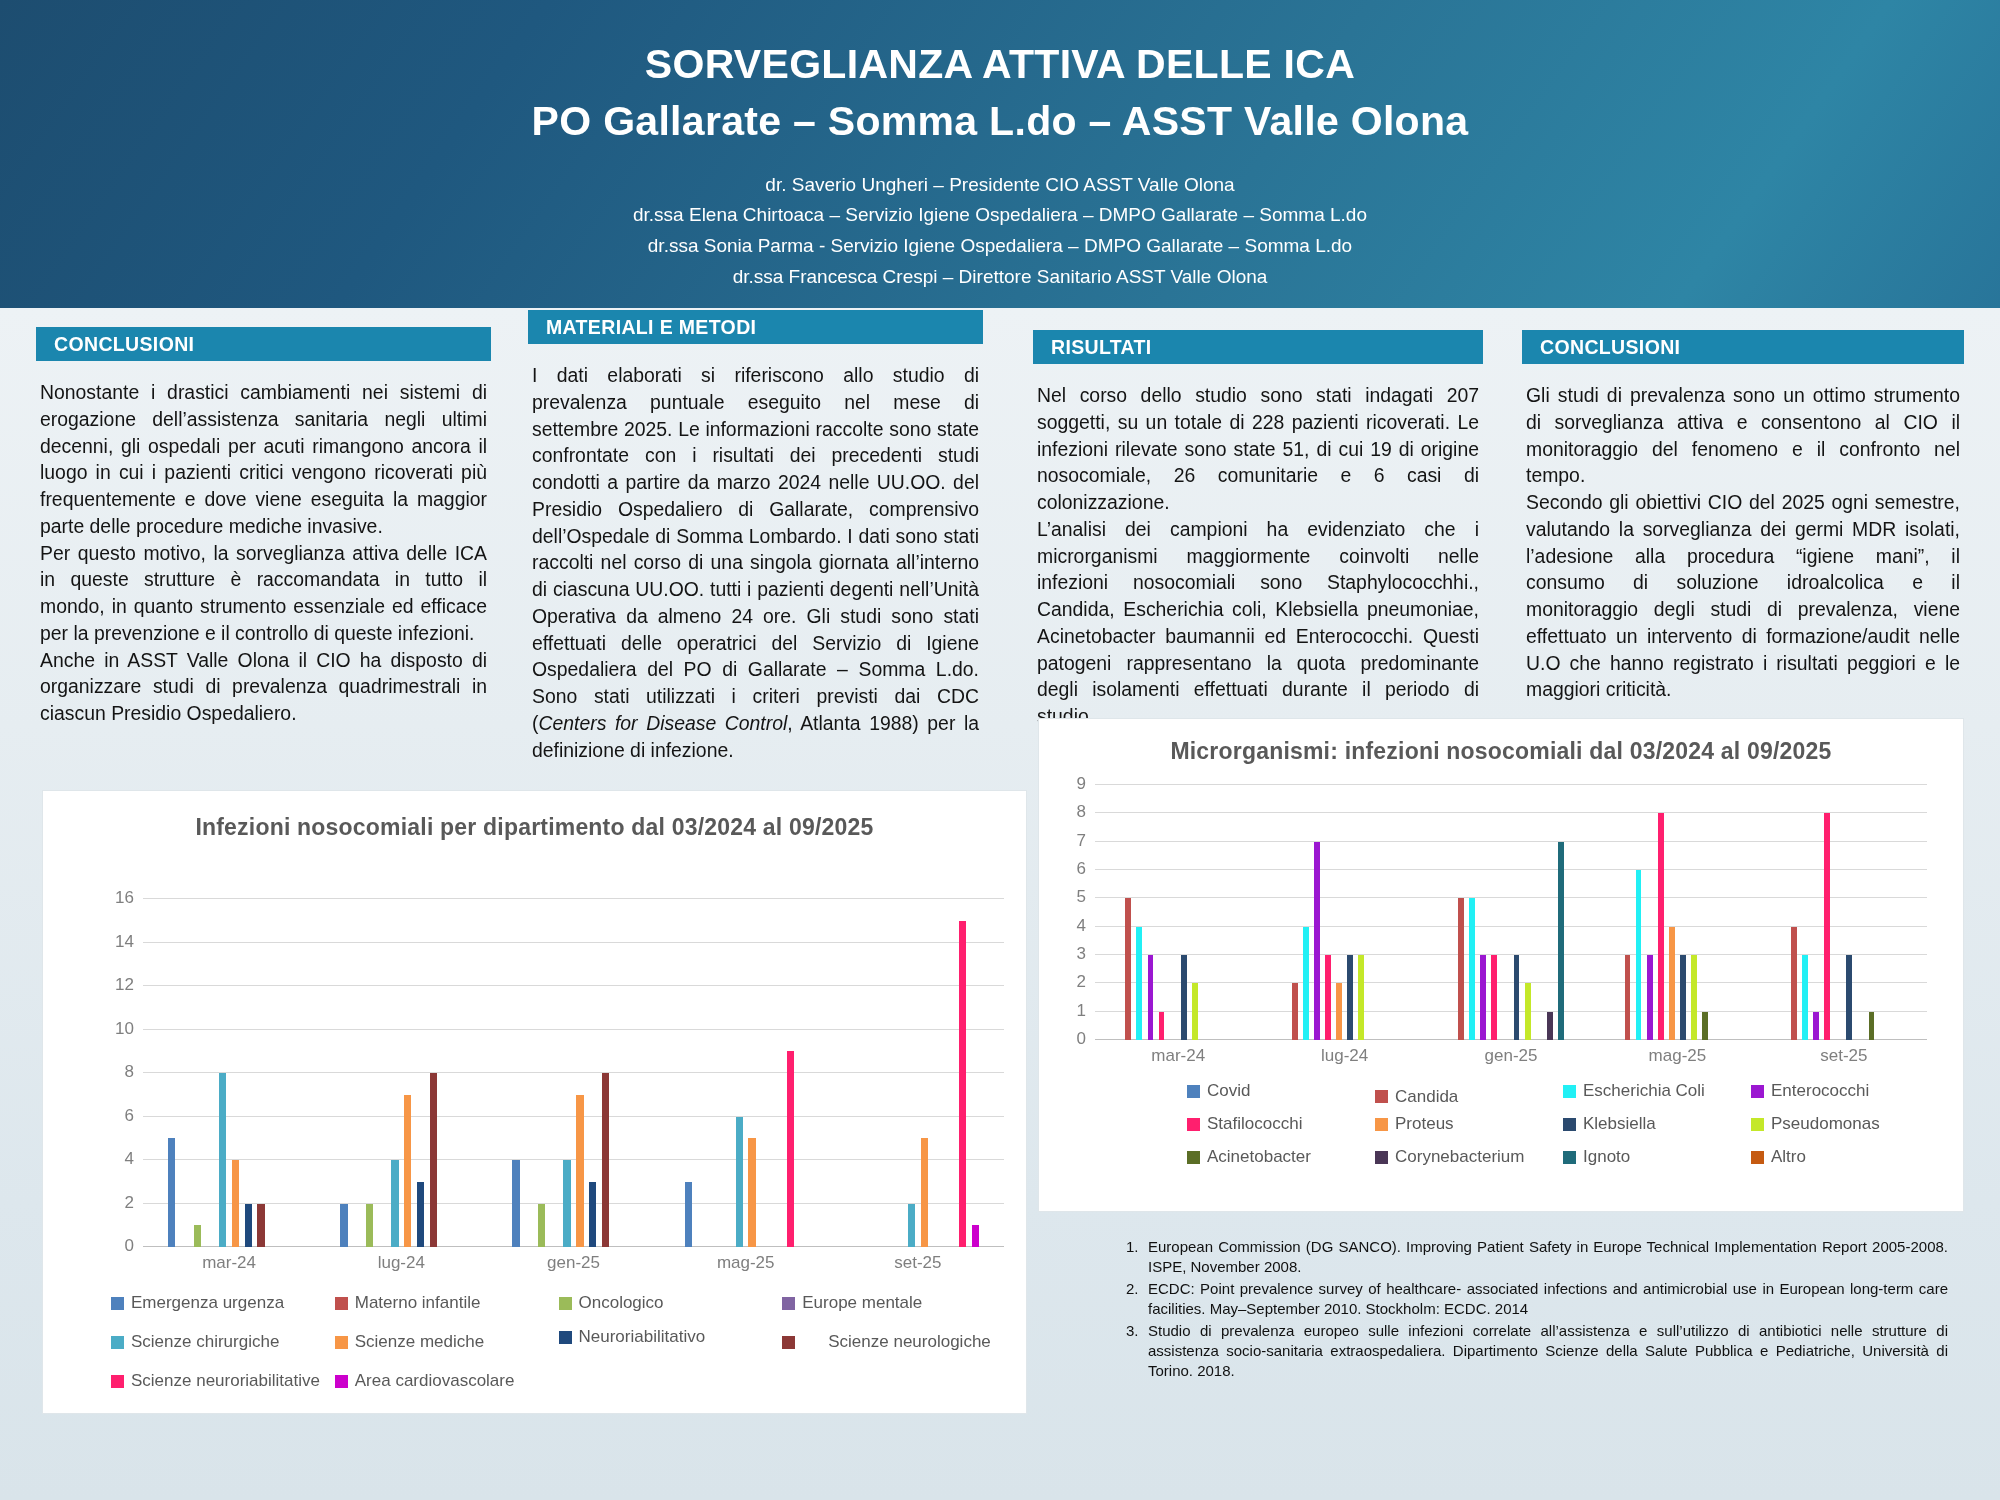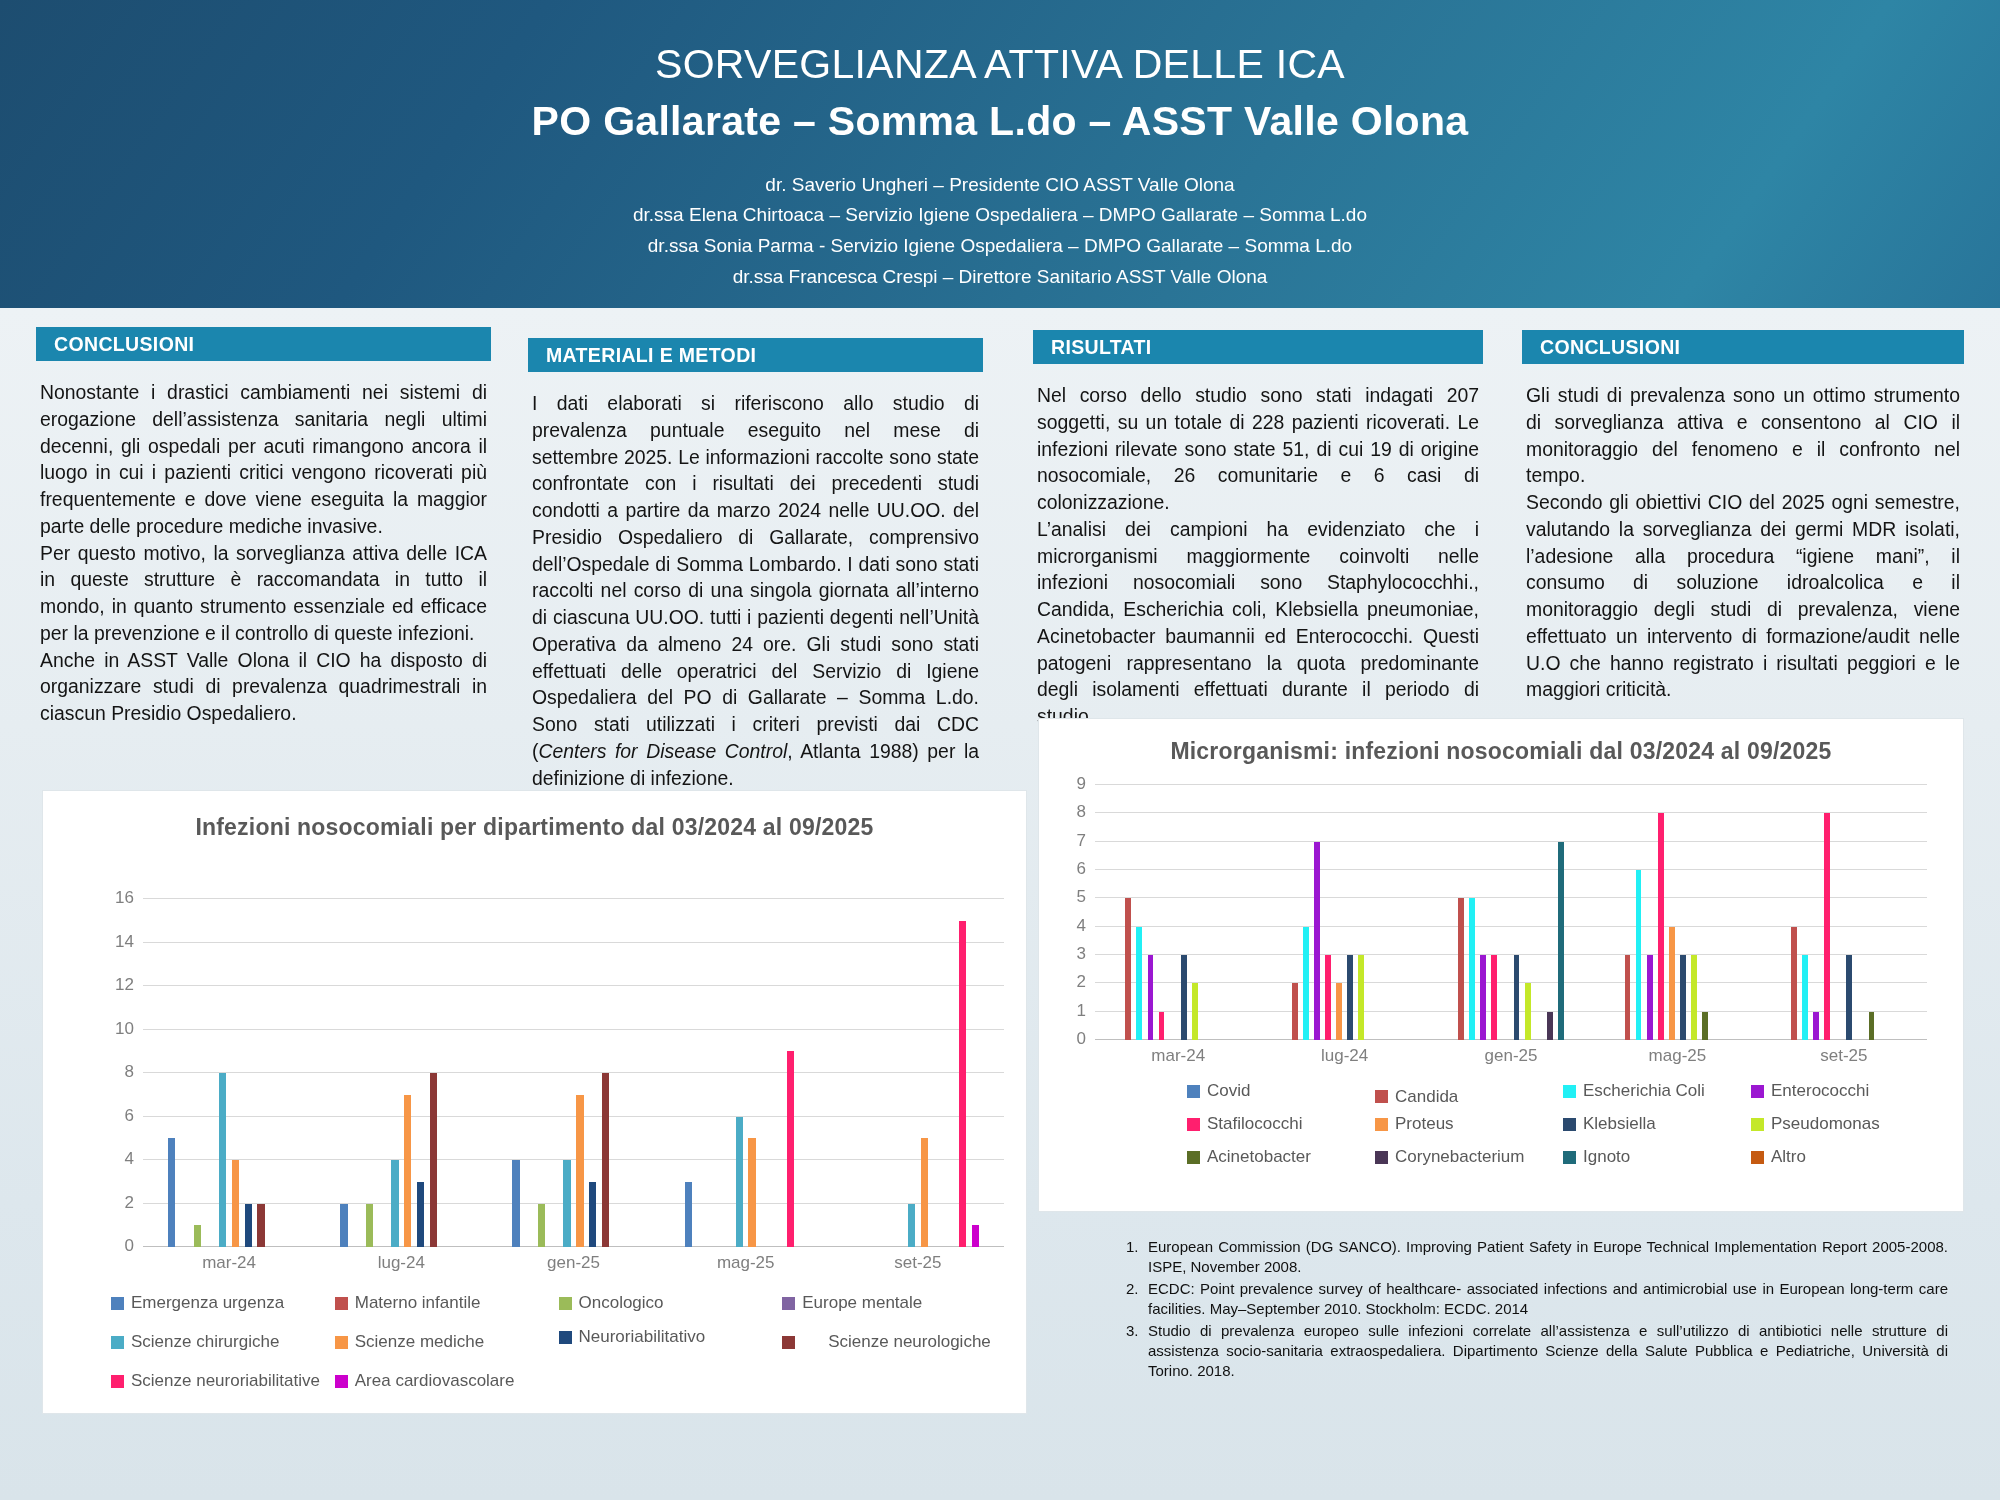--- a/index.html
+++ b/index.html
@@ -16,21 +16,21 @@
   }
 
   
   .header {
     position: absolute; left: 0; top: 0;
     width: 2000px; height: 308px;
     text-align: center;
     color: #ffffff;
   }
   .title-1 {
-    font-size: 41px; font-weight: normal; letter-spacing: .3px;
+    font-size: 41px; font-weight: bold; letter-spacing: .3px;
     padding-top: 40px; line-height: 1.18; text-align: center;
   }
   .title-2 {
     font-size: 41px; font-weight: bold; letter-spacing: .3px;
     line-height: 1.25; padding-top: 8px;
   }
   .authors { padding-top: 22px; }
   .author-line { font-size: 19px; line-height: 1.62; font-weight: 400; }
 
   
@@ -179,21 +179,21 @@
 
   <div class="col" style="left:36px; top:327px; width:455px;">
     <div class="sec-head">CONCLUSIONI</div>
     <div class="sec-body">
       <p>Nonostante i drastici cambiamenti nei sistemi di erogazione dell’assistenza sanitaria negli ultimi decenni, gli ospedali per acuti rimangono ancora il luogo in cui i pazienti critici vengono ricoverati più frequentemente e dove viene eseguita la maggior parte delle procedure mediche invasive.</p>
       <p>Per questo motivo, la sorveglianza attiva delle ICA in queste strutture è raccomandata in tutto il mondo, in quanto strumento essenziale ed efficace per la prevenzione e il controllo di queste infezioni.</p>
       <p>Anche in ASST Valle Olona il CIO ha disposto di organizzare studi di prevalenza quadrimestrali in ciascun Presidio Ospedaliero.</p>
     </div>
   </div>
 
-  <div class="col" style="left:528px; top:338px; width:455px;">
+  <div class="col" style="left:528px; top:310px; width:455px;">
     <div class="sec-head">MATERIALI E METODI</div>
     <div class="sec-body">
       <p><span>I dati elaborati si riferiscono allo studio di prevalenza puntuale eseguito nel mese di settembre 2025. Le informazioni raccolte sono state confrontate con i risultati dei precedenti studi condotti a partire da marzo 2024 nelle UU.OO. del Presidio Ospedaliero di Gallarate, comprensivo dell’Ospedale di Somma Lombardo. I dati sono stati raccolti nel corso di una singola giornata all’interno di ciascuna UU.OO. tutti i pazienti degenti nell’Unità Operativa da almeno 24 ore. Gli studi sono stati effettuati delle operatrici del Servizio di Igiene Ospedaliera del PO di Gallarate – Somma L.do. Sono stati utilizzati i criteri previsti dai CDC (</span><em>Centers for Disease Control</em><span>, Atlanta 1988) per la definizione di infezione.</span></p>
     </div>
   </div>
 
   <div class="col" style="left:1033px; top:330px; width:450px;">
     <div class="sec-head">RISULTATI</div>
     <div class="sec-body">
       <p>Nel corso dello studio sono stati indagati 207 soggetti, su un totale di 228 pazienti ricoverati. Le infezioni rilevate sono state 51, di cui 19 di origine nosocomiale, 26 comunitarie e 6 casi di colonizzazione.</p>

